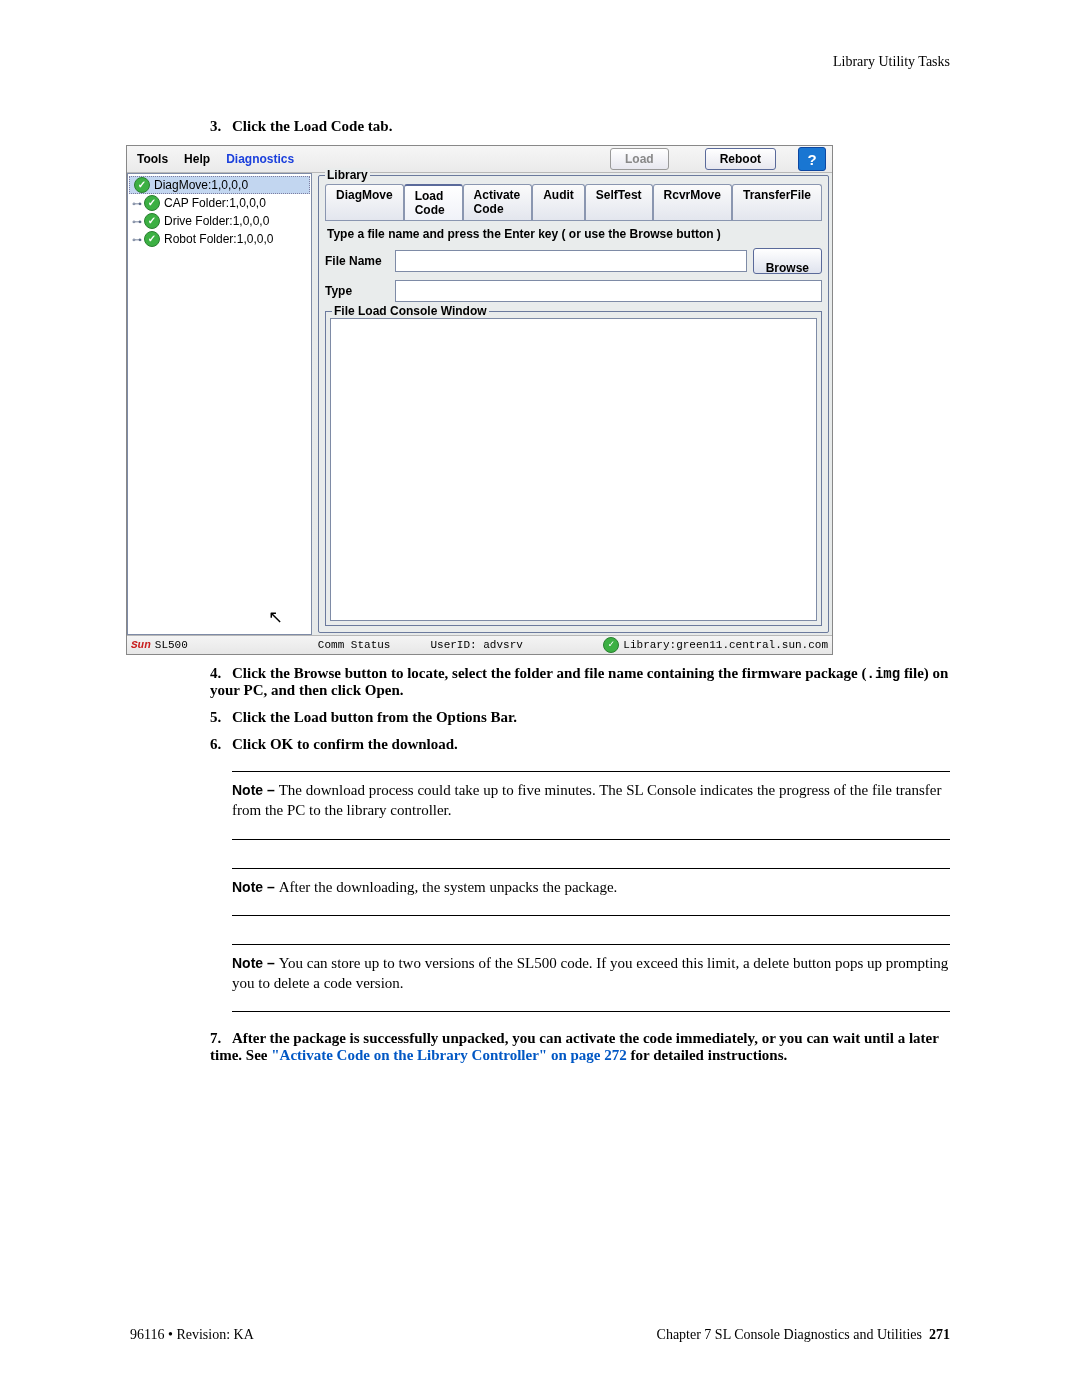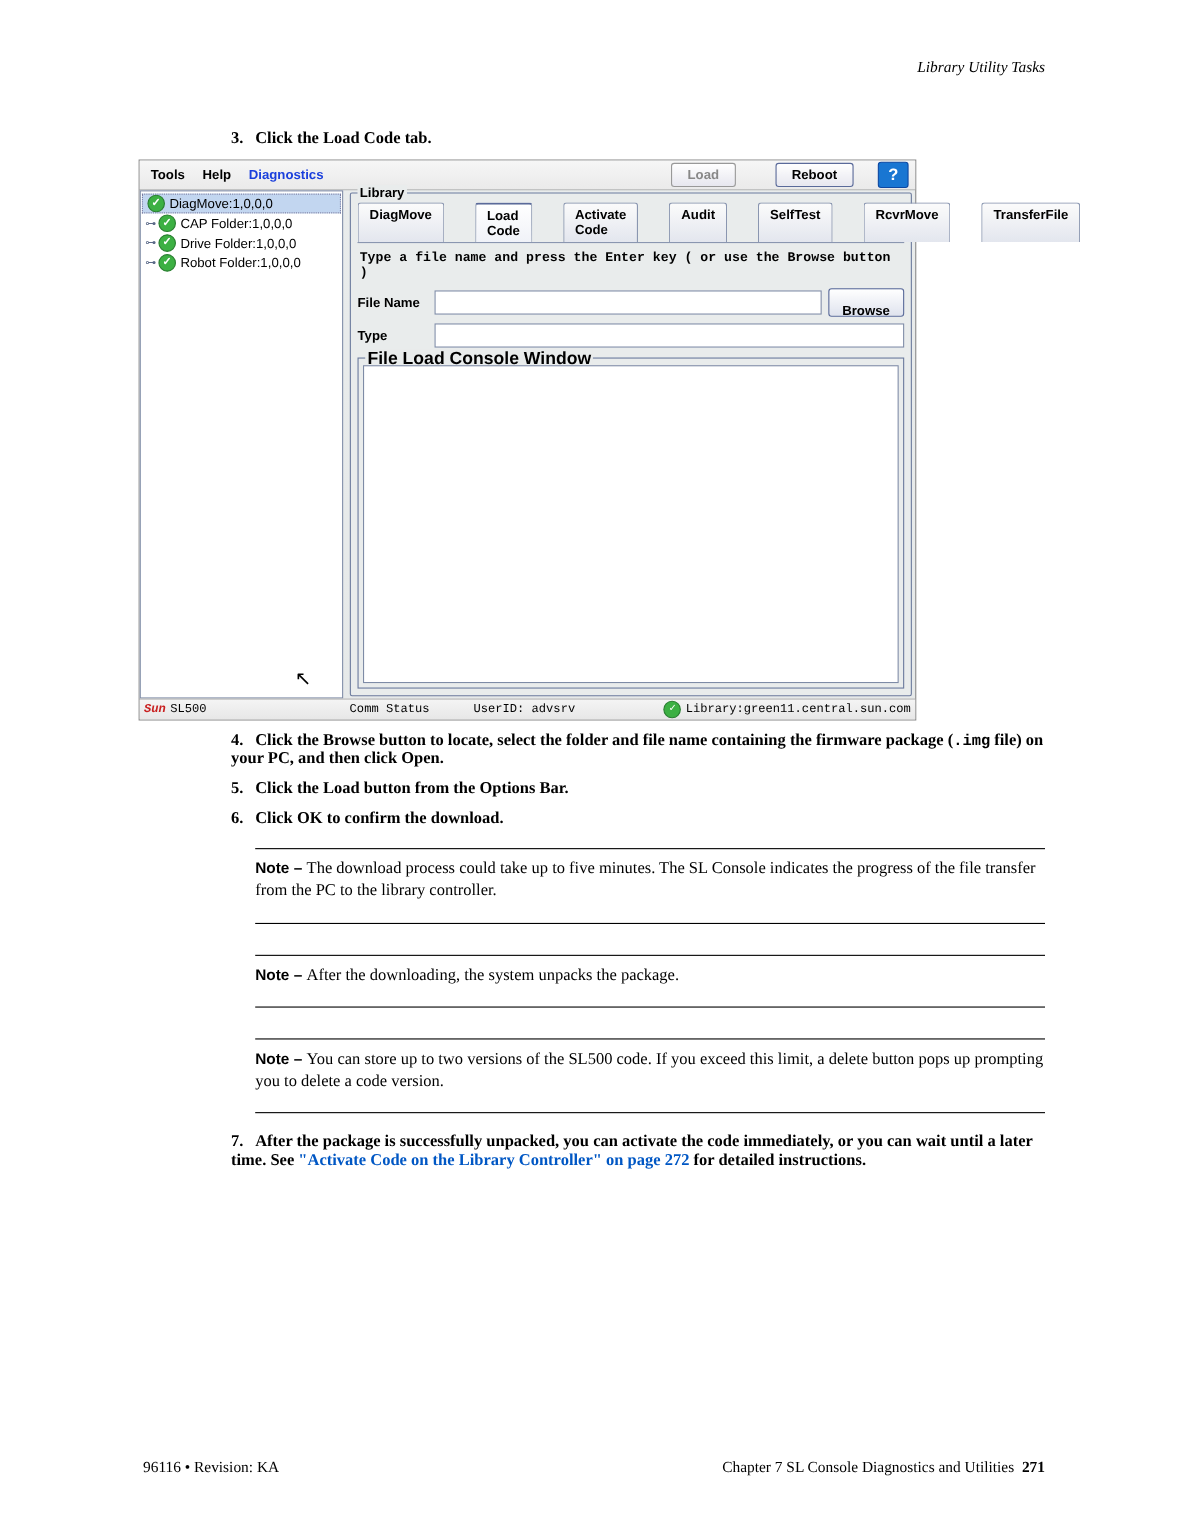--- a/index.html
+++ b/index.html
@@ -12,21 +12,20 @@
     height: 1397px;
     position: relative;
   }
   .page {
     padding: 54px 130px 54px 130px;
   }
   .header-right {
     text-align: right;
     font-size: 14px;
     margin-bottom: 48px;
-    font-style: italic;
   }
   .step-bold {
     font-weight: bold;
     font-size: 15px;
     margin: 6px 0 10px 80px;
   }
   .step-bold .num {
     display: inline-block;
     width: 22px;
   }
@@ -175,21 +174,20 @@
     left: 6px;
     background: #e9ecec;
     padding: 0 2px;
     font-weight: bold;
     font-size: 12px;
   }
   .tabs {
     display: flex;
     border-bottom: 1px solid #8a96b0;
     margin-top: 4px;
-    gap: 28px;
   }
   .tab {
     border: 1px solid #8a96b0;
     border-bottom: none;
     background: linear-gradient(#fbfbfb,#e3e6ee);
     padding: 3px 10px;
     font-size: 12px;
     font-weight: bold;
     margin-right: 0;
     border-top-left-radius: 3px;
@@ -197,21 +195,20 @@
     cursor: pointer;
   }
   .tab.active {
     background: linear-gradient(#fff,#f0f2f8);
     border-top: 2px solid #5a6a9a;
   }
   .instruction {
     font-size: 12px;
     font-weight: bold;
     margin: 6px 2px 4px 2px;
-    font-family: Liberation Mono, monospace;
   }
   .form-row {
     display: flex;
     align-items: center;
     margin: 3px 0;
   }
   .form-label {
     width: 70px;
     font-size: 12px;
     font-weight: bold;
@@ -241,21 +238,21 @@
     flex: 1;
     position: relative;
     background: #e9ecec;
   }
   .console-legend {
     position: absolute;
     top: -8px;
     left: 6px;
     background: #e9ecec;
     padding: 0 2px;
-    font-size: 16px;
+    font-size: 12px;
     font-weight: bold;
   }
   .console-area {
     position: absolute;
     top: 6px; left: 4px; right: 4px; bottom: 4px;
     background: #fff;
     border: 1px solid #7e8ba6;
   }
   .statusbar {
     height: 18px;

